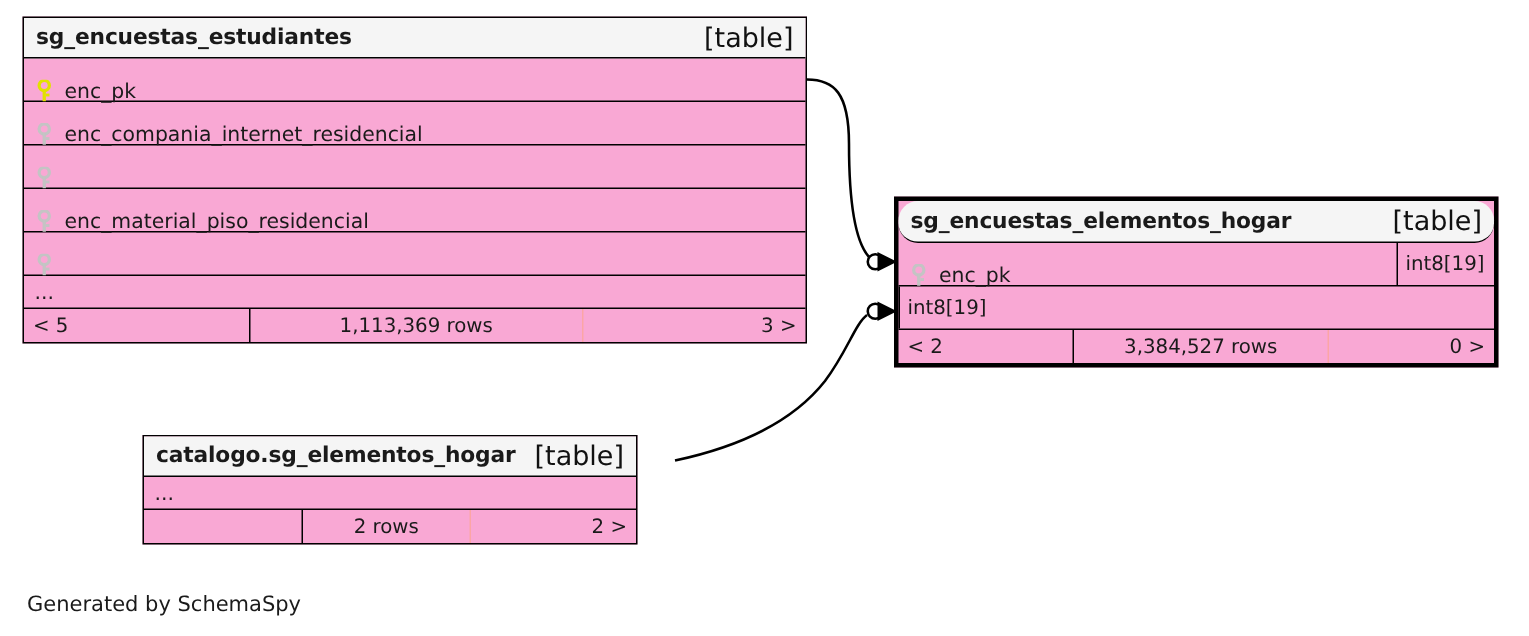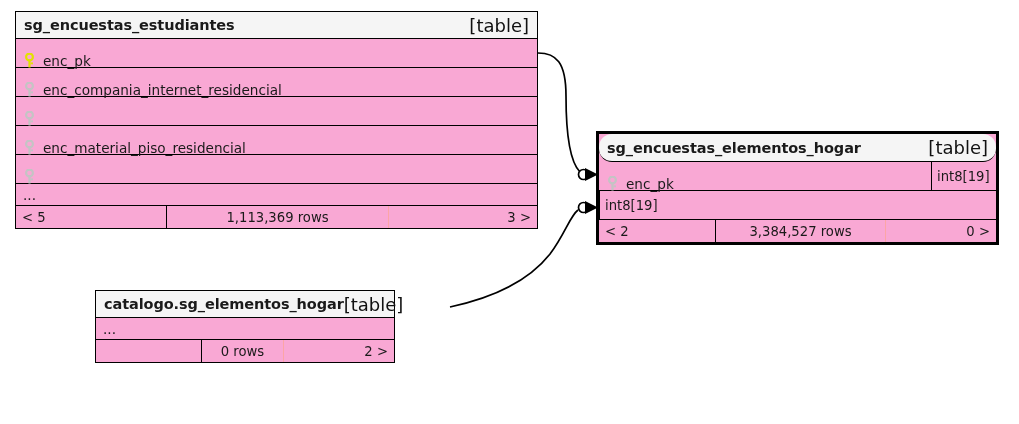--- a/index.html
+++ b/index.html
@@ -143,21 +143,21 @@
     width: 403px;
   }
   #table-elementos-hogar .col-type { flex: 0 0 65px; }
   #table-elementos-hogar .fcell.left   { flex: 0 0 116px; }
   #table-elementos-hogar .fcell.center { flex: 1 1 auto; }
   #table-elementos-hogar .fcell.right  { flex: 0 0 110px; }
 
   #table-catalogo-elementos-hogar {
     left: 95px;
     top: 290px;
-    width: 300px;
+    width: 330px;
   }
   #table-catalogo-elementos-hogar .fcell.left   { flex: 0 0 105px; }
   #table-catalogo-elementos-hogar .fcell.center { flex: 1 1 auto; }
   #table-catalogo-elementos-hogar .fcell.right  { flex: 0 0 110px; }
 
   
   .rel-layer {
     position: absolute;
     left: 0; top: 0;
     width: 1019px;
@@ -296,19 +296,20 @@
 
     <div class="tbl-header">
       <span class="tbl-name">catalogo.sg_elementos_hogar</span>
       <span class="tbl-kind">[table]</span>
     </div>
 
     <div class="ellipsis-row">...</div>
 
     <div class="tbl-footer">
       <span class="fcell left"></span>
-      <span class="fcell center">0 rows</span>
+      <span class="fcell center">2 rows</span>
       <span class="fcell right">2 &gt;</span>
     </div>
   </div>
 
+  <div id="generated-by">Generated by SchemaSpy</div>
 
 </div>
 
 </body></html>

